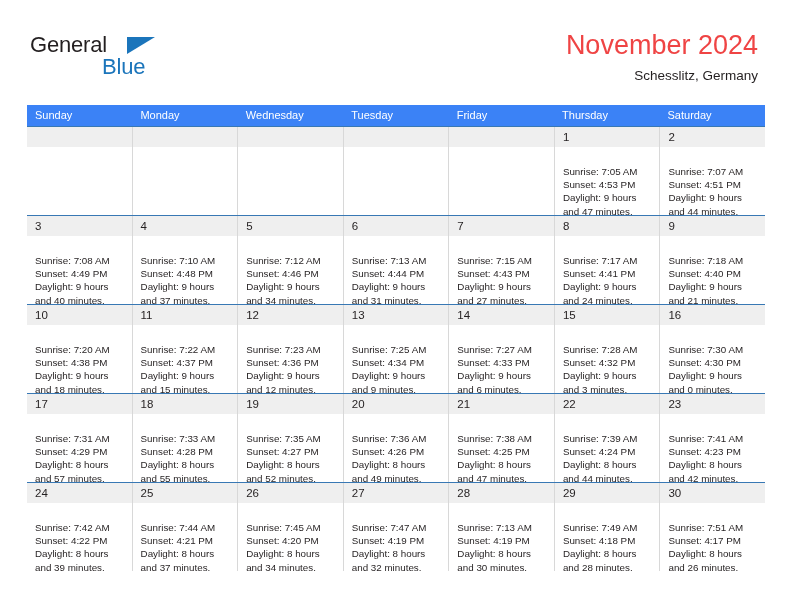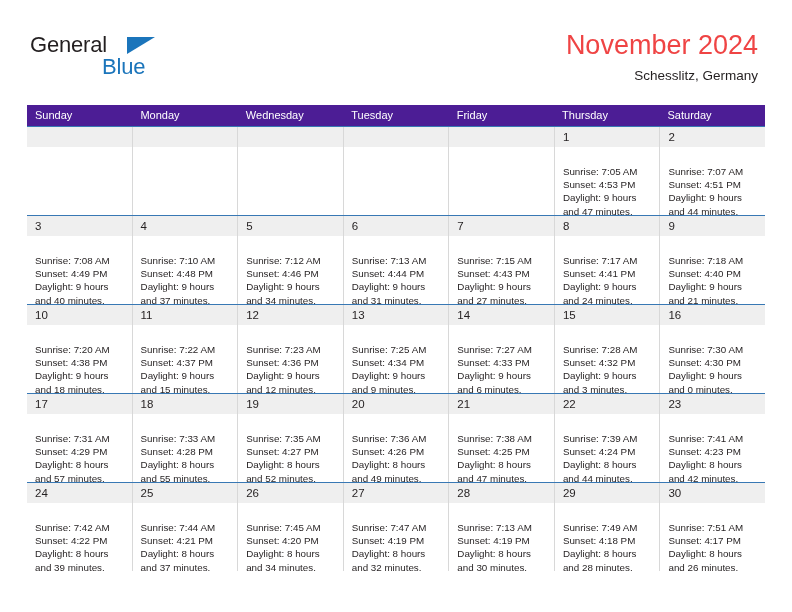--- a/index.html
+++ b/index.html
@@ -87,21 +87,21 @@
 
   
   .calendar {
     position: absolute;
     left: 27px;
     top: 105px;
     width: 738px;
   }
   .dow-row {
     display: flex;
-    background: #4c1d95;
+    background: #3b82f6;
     height: 21px;
   }
   .dow {
     flex: 1 1 0;
     font-size: 11px;
     color: #ffffff;
     line-height: 21px;
     padding-left: 8px;
     box-sizing: border-box;
     overflow: hidden;

